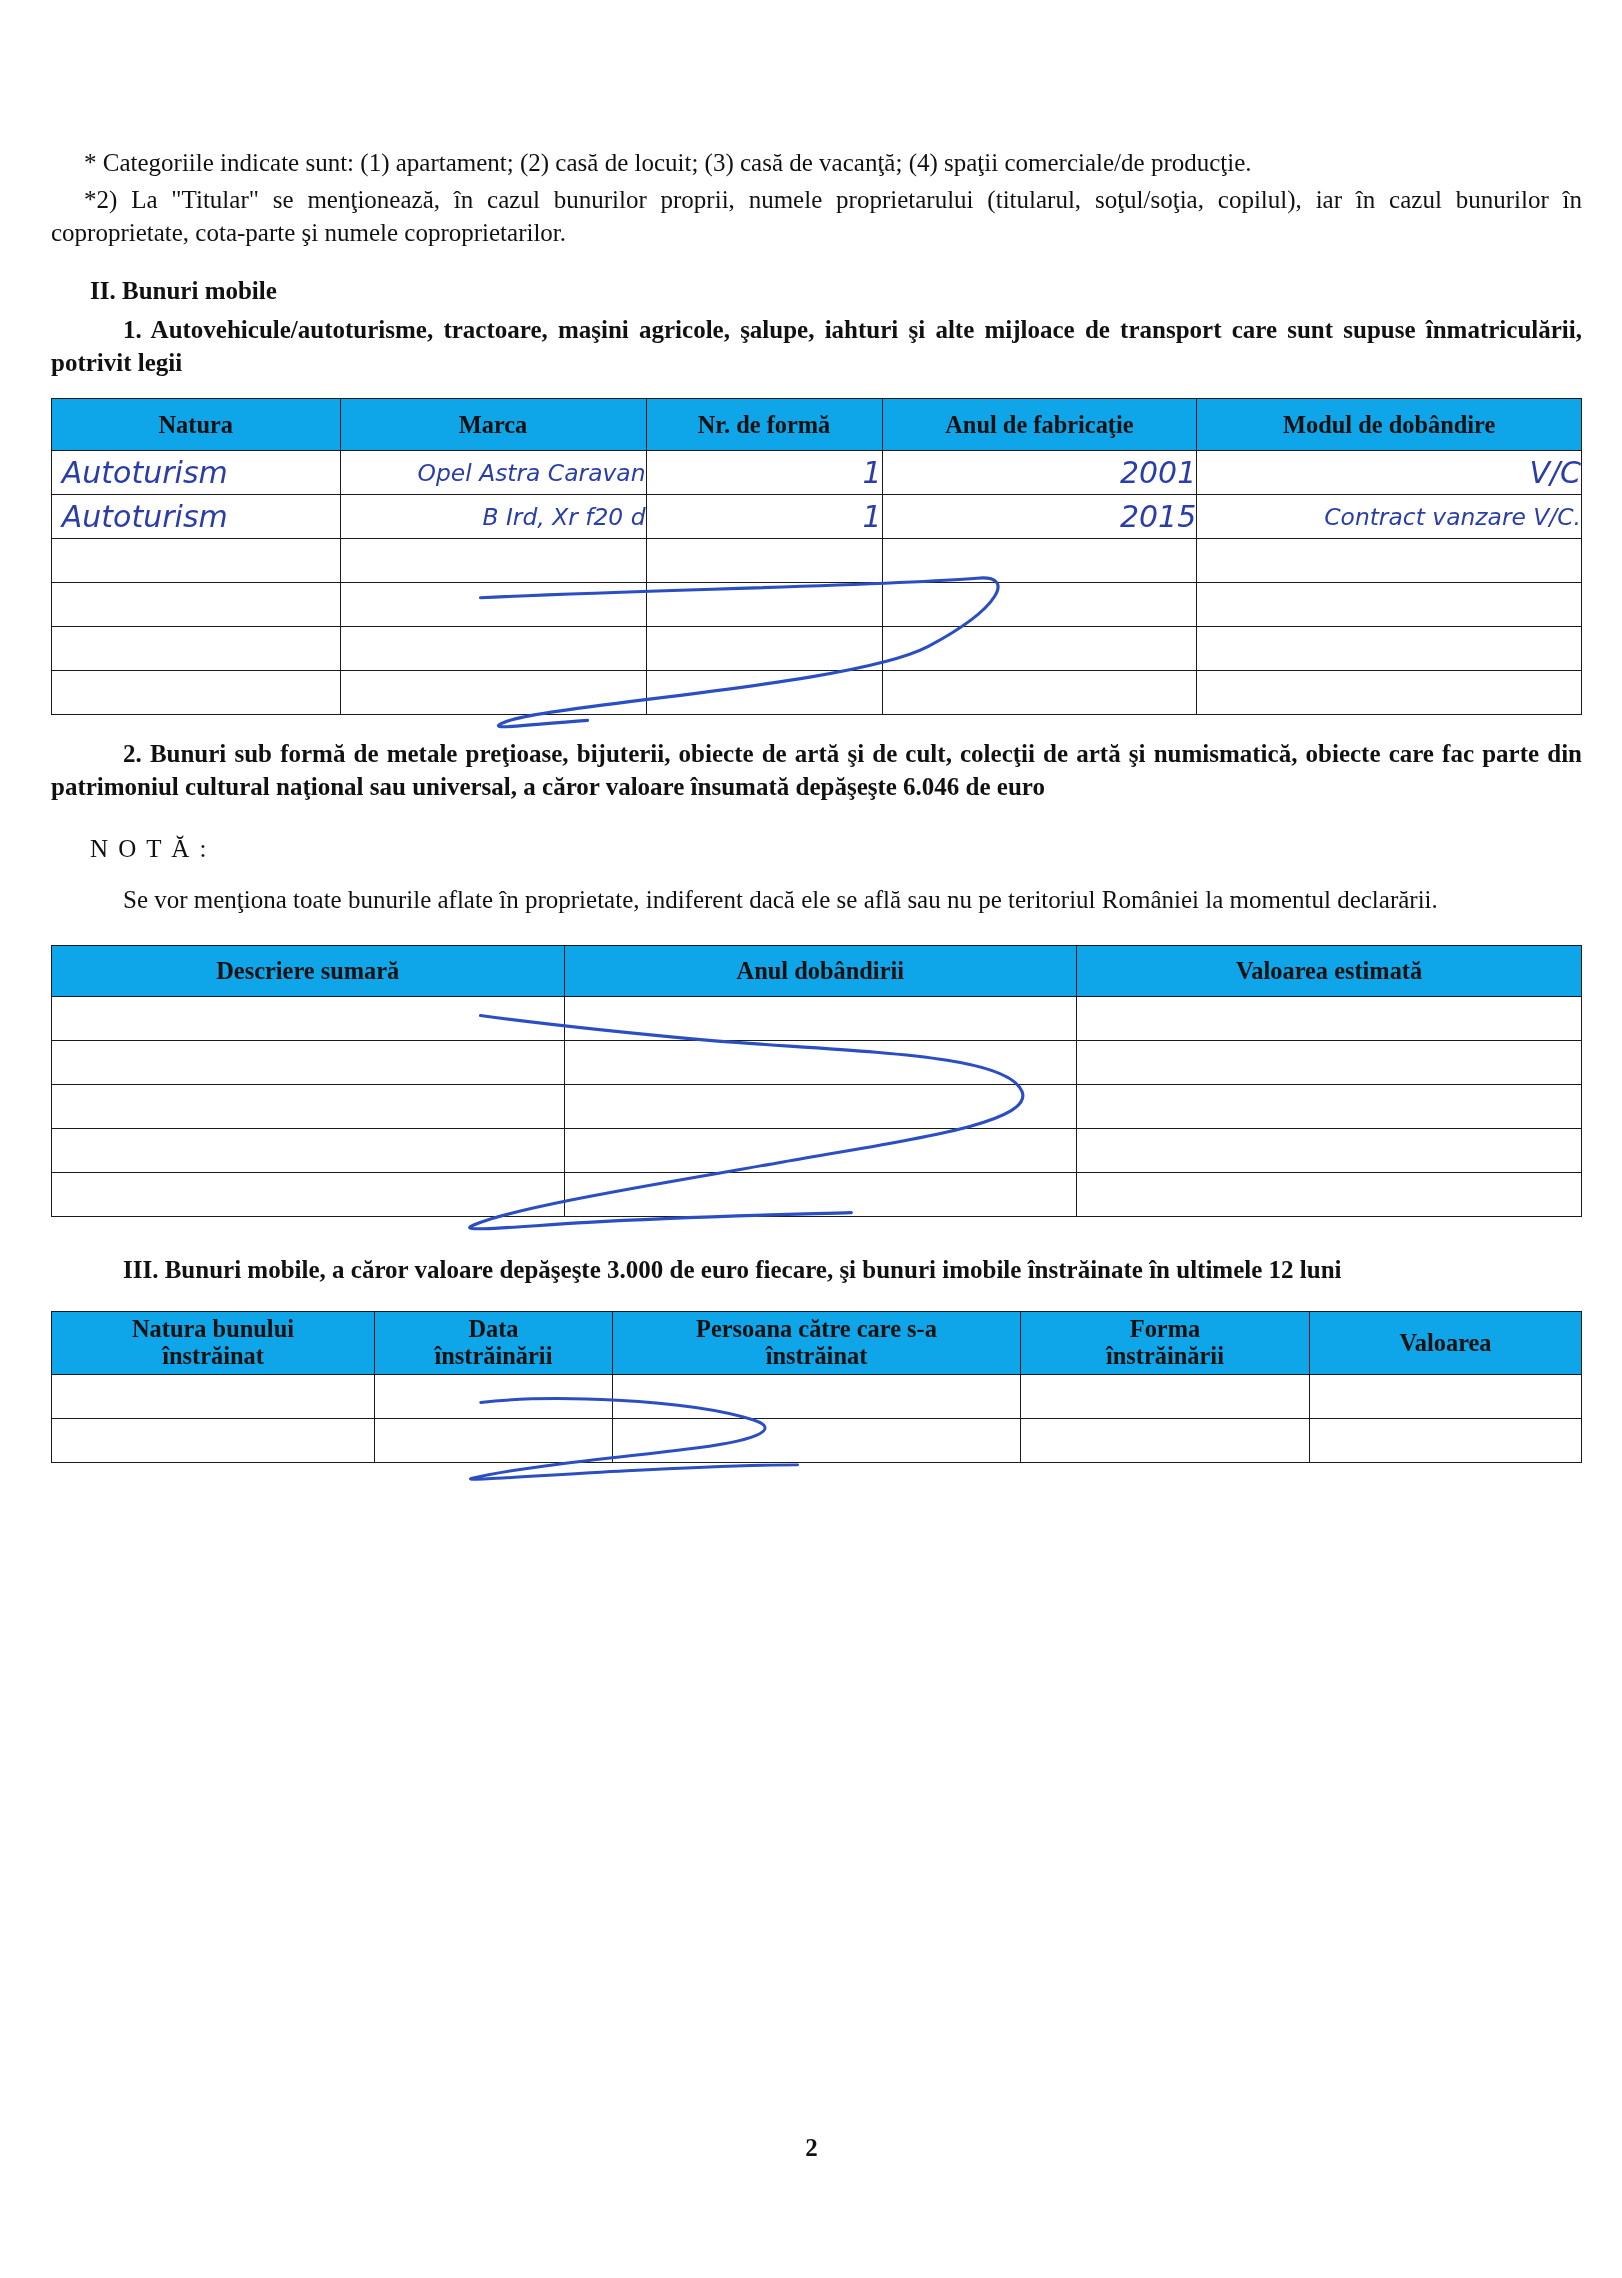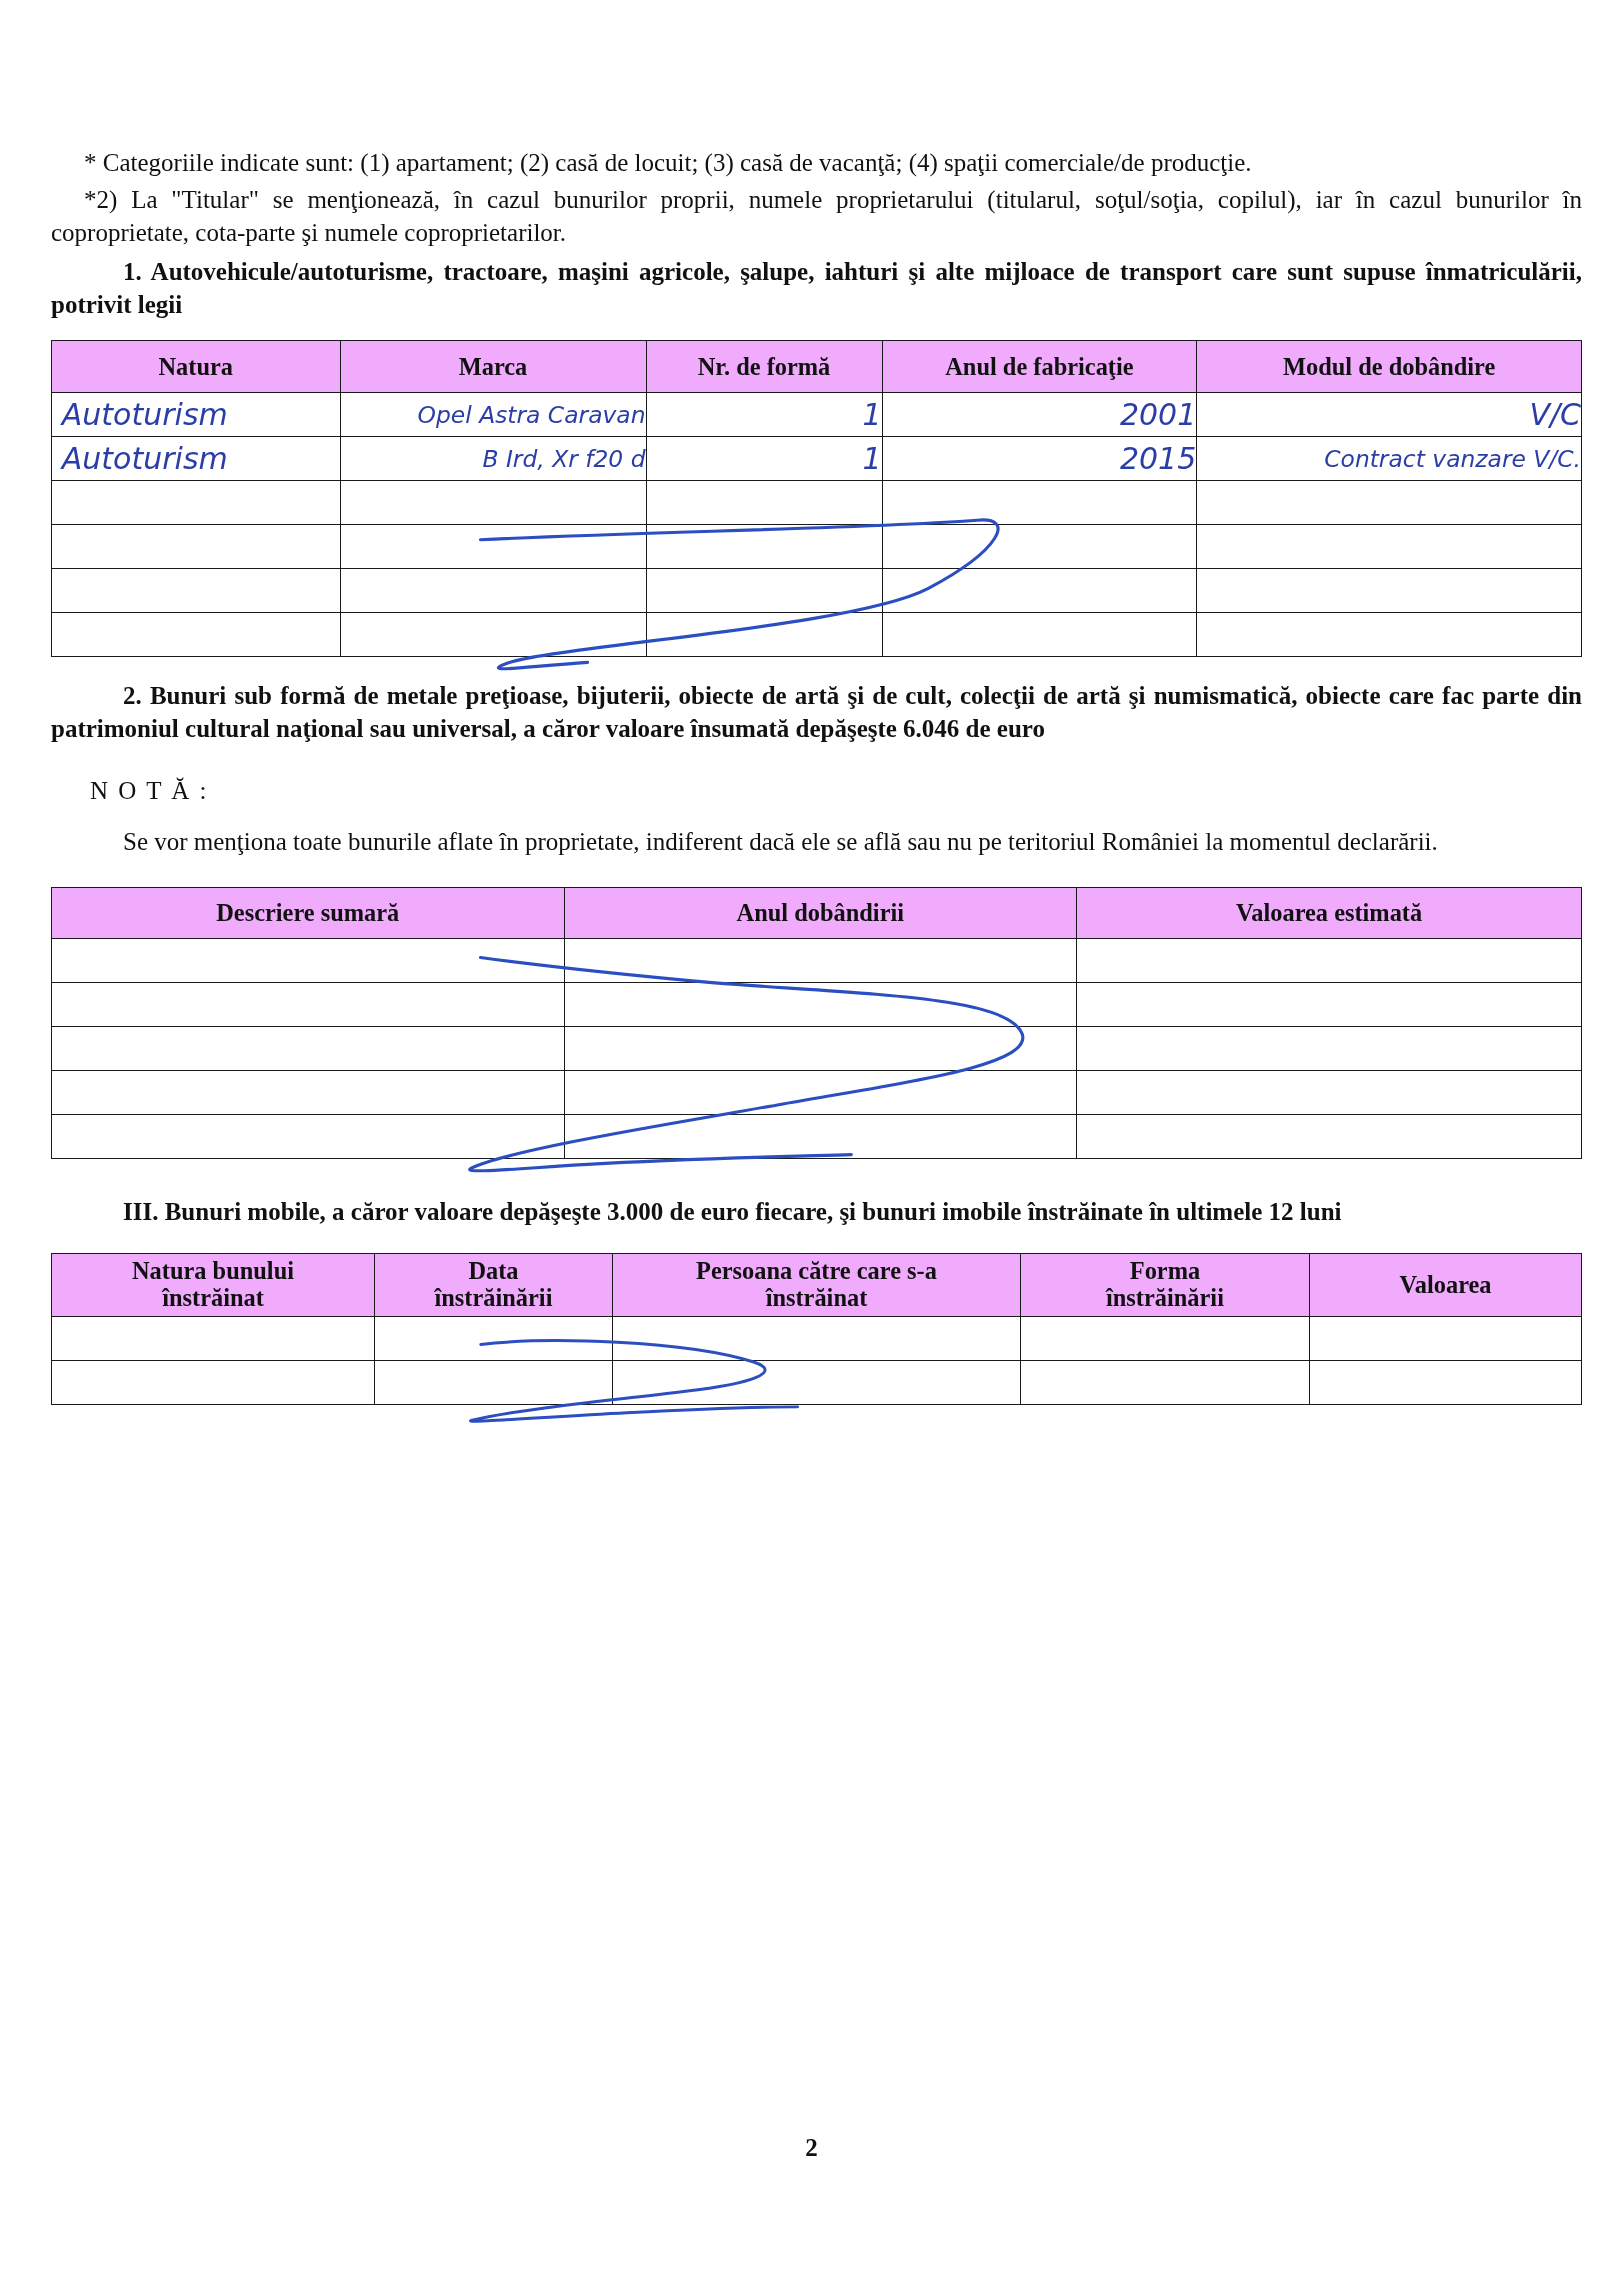--- a/index.html
+++ b/index.html
@@ -65,21 +65,21 @@
   }
   .tbl-wrap {
     margin-top: 19.5px;
     position: relative;
   }
   th, td {
     border: 1.6px solid #1a1a1a;
     padding: 0;
   }
   th {
-    background: #f0abfc;
+    background: #0ea5e9;
     font-weight: bold;
     font-size: 24.4px;
     text-align: center;
     height: 43px;
     line-height: 1.15;
     padding: 3.9px 2px;
   }
   td {
     height: 43px;
   }
@@ -120,20 +120,21 @@
 </style>
 </head>
 <body>
 
 <div class="page">
   <div class="content">
 
     <p class="indent">*  Categoriile indicate sunt: (1) apartament; (2) casă de locuit; (3) casă de vacanţă; (4) spaţii comerciale/de producţie.</p>
     <p class="indent tight">*2) La "Titular" se menţionează, în cazul bunurilor proprii, numele proprietarului (titularul, soţul/soţia, copilul), iar în cazul bunurilor în coproprietate, cota-parte şi numele coproprietarilor.</p>
 
+    <p class="section-title">II. Bunuri mobile</p>
     <p class="bold indent-big" style="margin-top:5.9px;">1. Autovehicule/autoturisme, tractoare, maşini agricole, şalupe, iahturi şi alte mijloace de transport care sunt supuse înmatriculării, potrivit legii</p>
 
     <div class="tbl-wrap">
       <table>
         <colgroup>
           <col style="width:16.5%">
           <col style="width:17.5%">
           <col style="width:13.5%">
           <col style="width:18%">
           <col style="width:22%">

